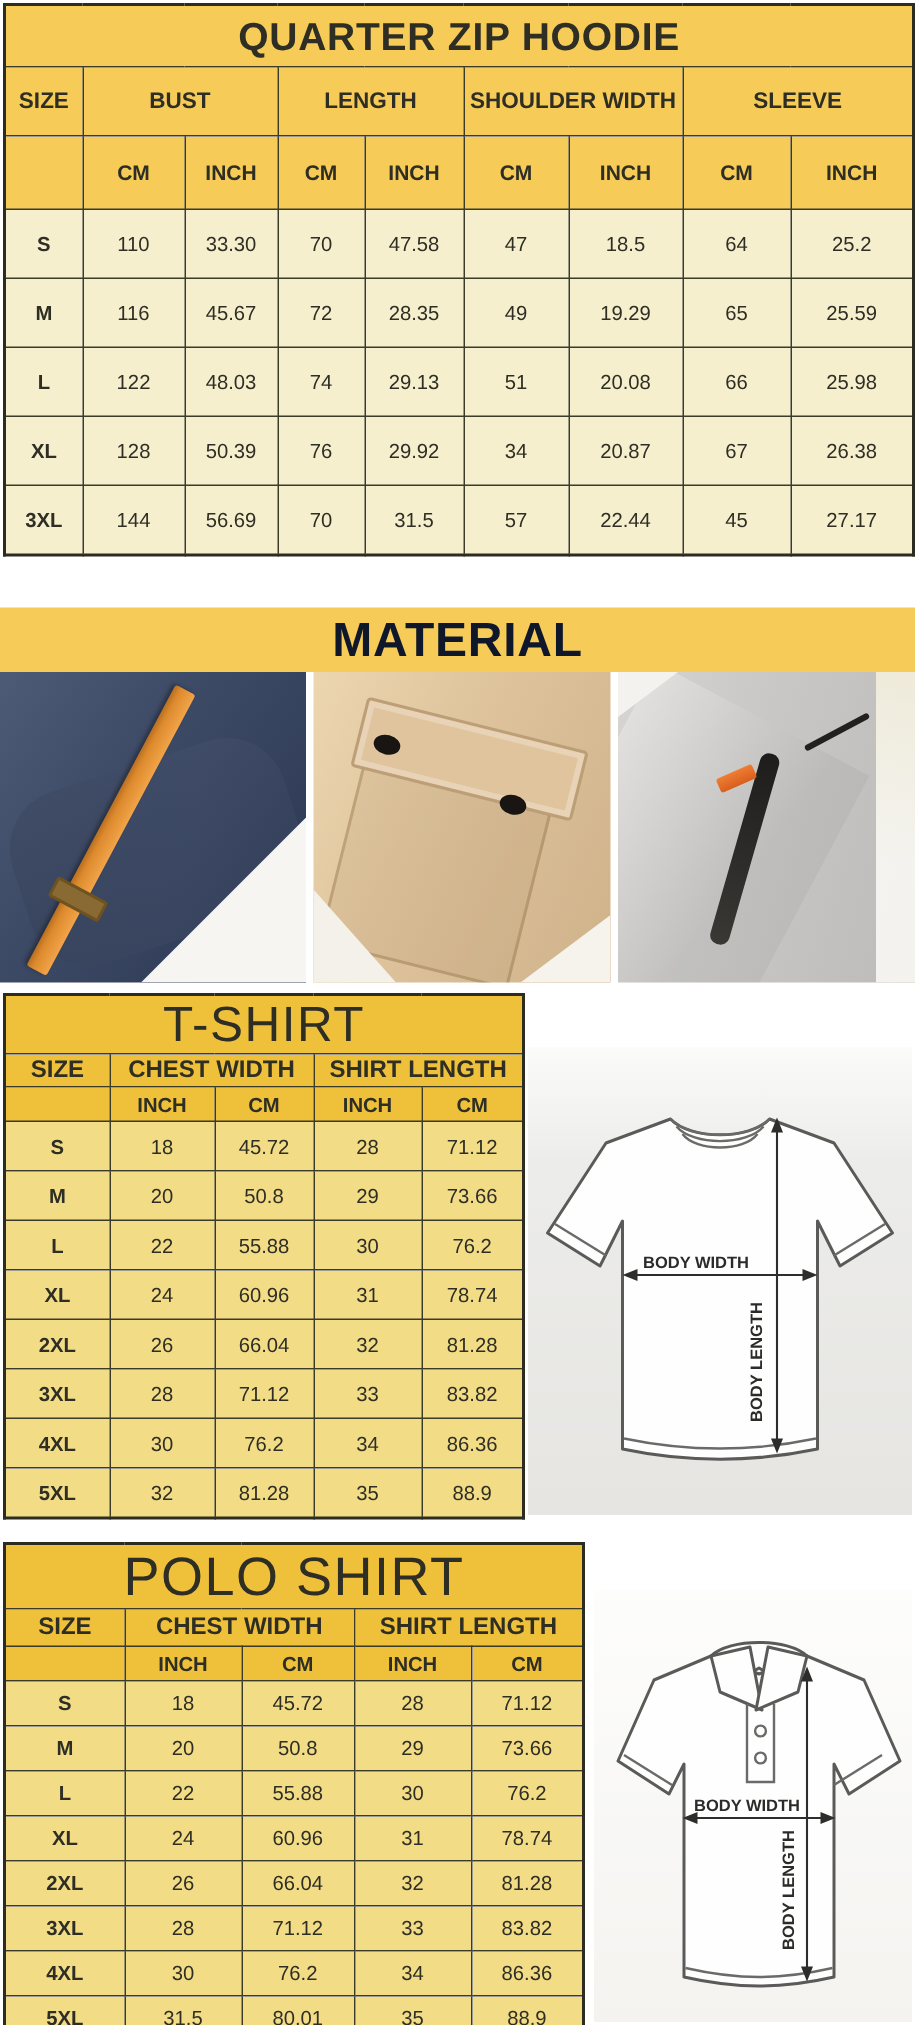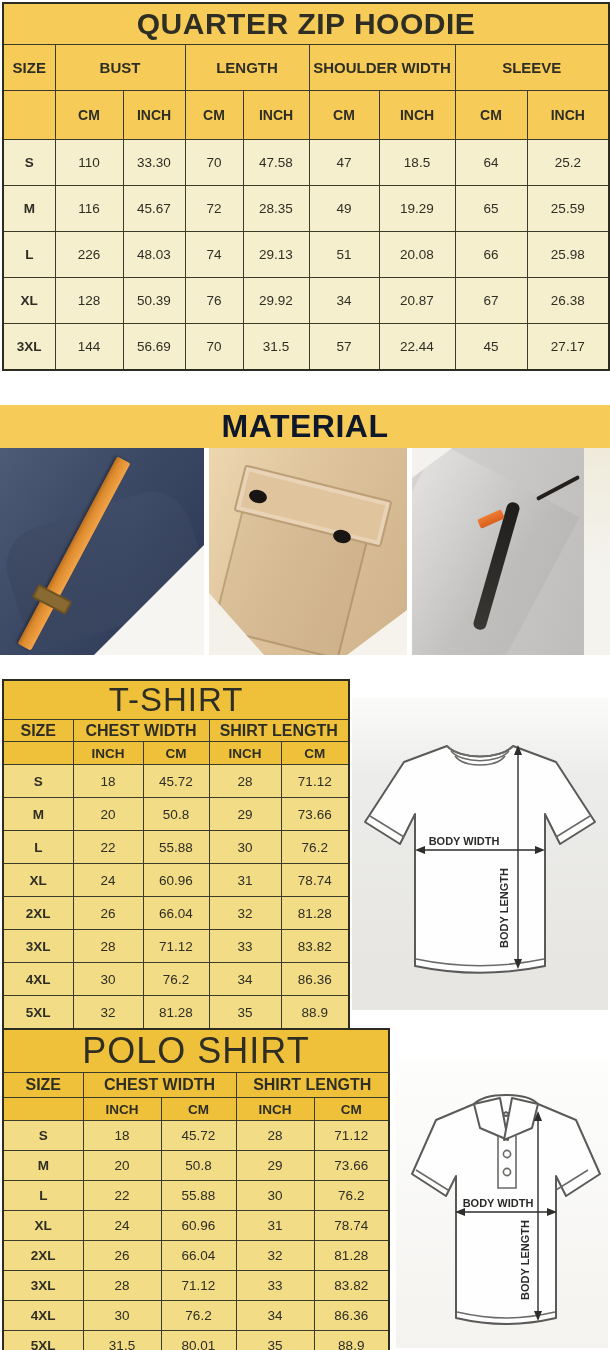--- a/index.html
+++ b/index.html
@@ -9,34 +9,34 @@
   
   table.size-table { border-collapse:collapse; table-layout:fixed; }
   table.size-table td, table.size-table th {
     border:1px solid #3b3b2a; text-align:center; vertical-align:middle;
     color:#2e2e24; padding:0; overflow:hidden; white-space:nowrap;
   }
   table.size-table { border:2px solid #2c2c20; }
 
   
   #hoodie-table { position:absolute; left:2px; top:2px; width:606px; }
-  #hoodie-table .title-cell { height:40px; background:#F6CB58; font-size:30px; font-weight:700; letter-spacing:.5px; }
+  #hoodie-table .title-cell { height:40px; background:#F6CB58; font-size:26px; font-weight:700; letter-spacing:.5px; }
   #hoodie-table .grp-row th { height:45px; background:#F6CB58; font-size:15px; font-weight:700; }
   #hoodie-table .unit-row th { height:48px; background:#F6CB58; font-size:14px; font-weight:700; }
   #hoodie-table tbody td { height:45px; background:#F6EFCE; font-size:13.5px; }
   #hoodie-table tbody td.size-col { font-weight:700; }
 
   
   .small-table .title-cell { background:#EFC13B; font-weight:400; letter-spacing:1px; }
   .small-table .grp-row th { background:#EFC13B; font-size:16px; font-weight:700; }
   .small-table .unit-row th { background:#EFC13B; font-size:13.5px; font-weight:700; }
   .small-table tbody td { background:#F2DC86; font-size:13.5px; }
   .small-table tbody td.size-col { font-weight:700; }
 
-  #tshirt-table { position:absolute; left:2px; top:679px; width:346px; }
+  #tshirt-table { position:absolute; left:2px; top:662px; width:346px; }
   #tshirt-table .title-cell { height:34px; font-size:33px; }
   #tshirt-table .grp-row th { height:21px; }
   #tshirt-table .unit-row th { height:22px; }
   #tshirt-table tbody td { height:32px; }
 
   #polo-table { position:absolute; left:2px; top:1028px; width:386px; }
   #polo-table .title-cell { height:37px; font-size:36px; }
   #polo-table .grp-row th { height:24px; }
   #polo-table .unit-row th { height:22px; }
   #polo-table tbody td { height:29px; }
@@ -159,21 +159,21 @@
           <td>45.67</td>
           <td>72</td>
           <td>28.35</td>
           <td>49</td>
           <td>19.29</td>
           <td>65</td>
           <td>25.59</td>
         </tr>
         <tr>
           <td class="size-col">L</td>
-          <td>226</td>
+          <td>122</td>
           <td>48.03</td>
           <td>74</td>
           <td>29.13</td>
           <td>51</td>
           <td>20.08</td>
           <td>66</td>
           <td>25.98</td>
         </tr>
         <tr>
           <td class="size-col">XL</td>

